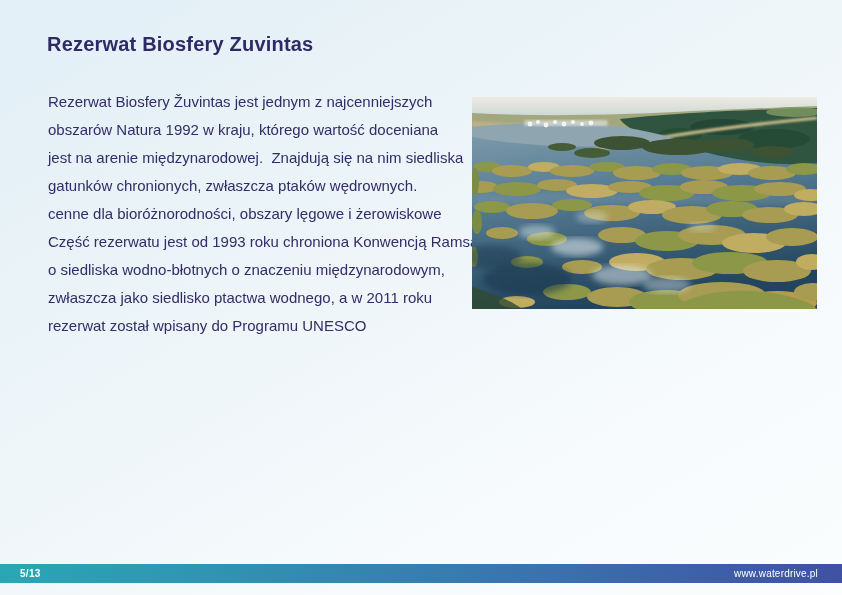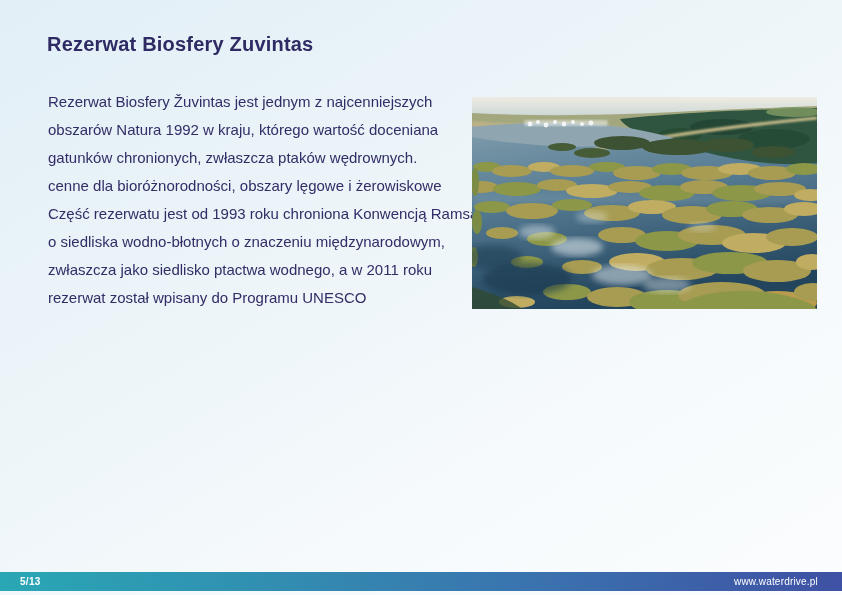--- a/index.html
+++ b/index.html
@@ -44,21 +44,21 @@
     top: 97px;
     width: 345px;
     height: 212px;
     overflow: hidden;
   }
   .photo-frame svg { display: block; width: 345px; height: 212px; }
 
   .footer-bar {
     position: absolute;
     left: 0;
-    bottom: 4px;
+    bottom: 12px;
     width: 842px;
     height: 19px;
     background: linear-gradient(90deg, #29a7b5 0%, #3190b1 30%, #3a74af 62%, #3f51a4 100%);
     display: flex;
     align-items: center;
     justify-content: space-between;
     color: #ffffff;
   }
   .page-indicator {
     margin-left: 20px;
@@ -76,20 +76,21 @@
 </head>
 <body>
 
 <div class="slide">
 
   <h1 class="page-title">Rezerwat Biosfery Zuvintas</h1>
 
   <div class="body-paragraph">
     <div class="body-line">Rezerwat Biosfery Žuvintas jest jednym z najcenniejszych</div>
     <div class="body-line">obszarów Natura 1992 w kraju, którego wartość doceniana</div>
+    <div class="body-line">jest na arenie międzynarodowej.  Znajdują się na nim siedliska</div>
     <div class="body-line">gatunków chronionych, zwłaszcza ptaków wędrownych.</div>
     <div class="body-line">cenne dla bioróżnorodności, obszary lęgowe i żerowiskowe</div>
     <div class="body-line">Część rezerwatu jest od 1993 roku chroniona Konwencją Ramsar</div>
     <div class="body-line">o siedliska wodno-błotnych o znaczeniu międzynarodowym,</div>
     <div class="body-line">zwłaszcza jako siedlisko ptactwa wodnego, a w 2011 roku</div>
     <div class="body-line">rezerwat został wpisany do Programu UNESCO</div>
   </div>
 
   <div class="photo-frame">
     <svg viewBox="0 0 345 212" preserveAspectRatio="none" aria-hidden="true">

